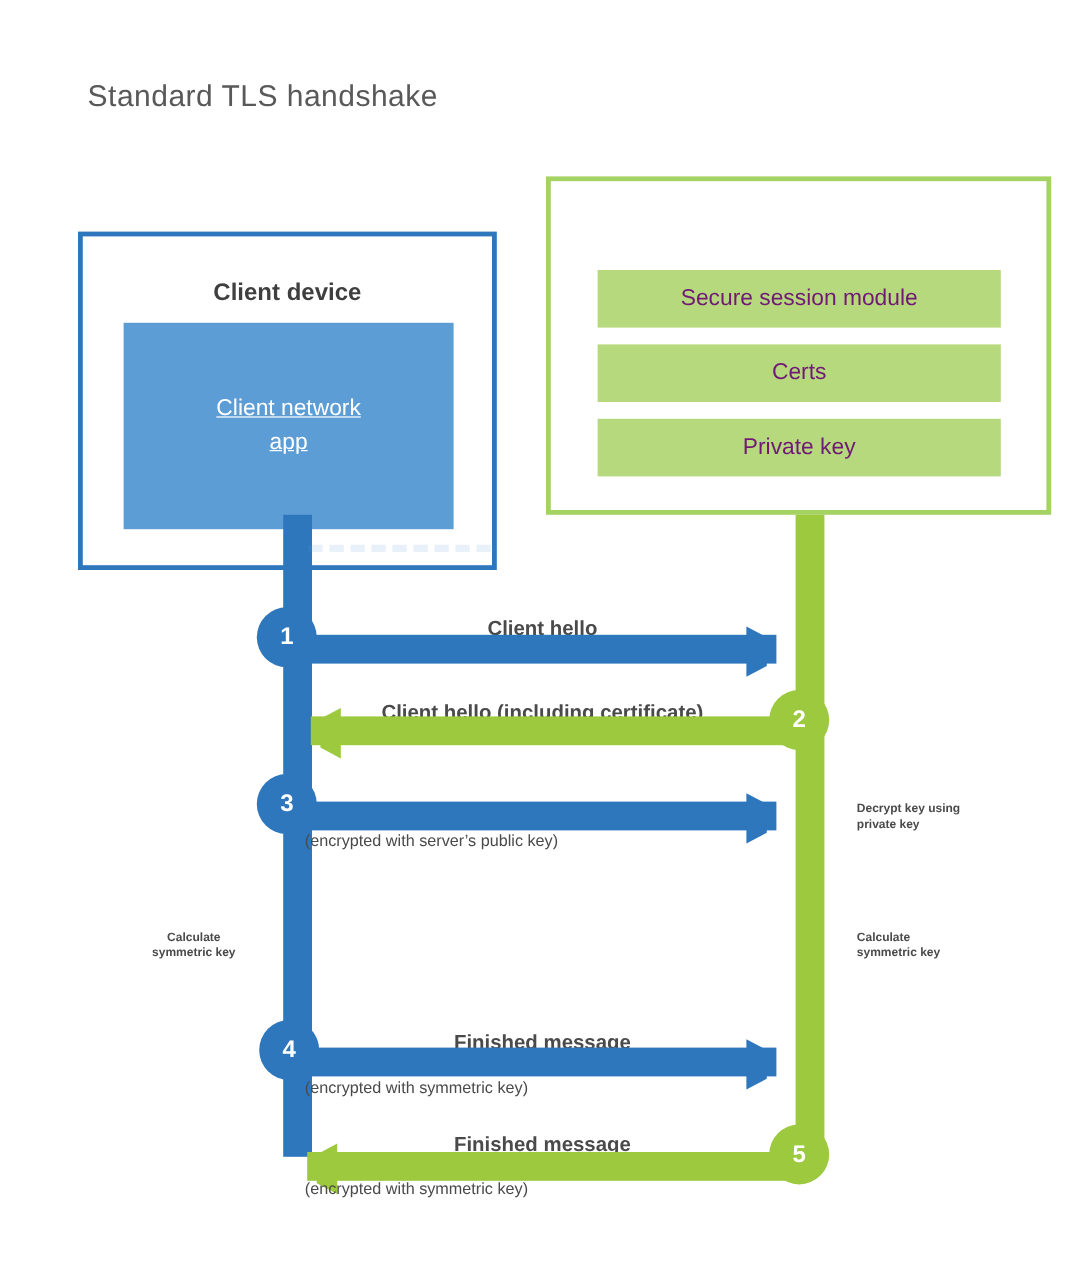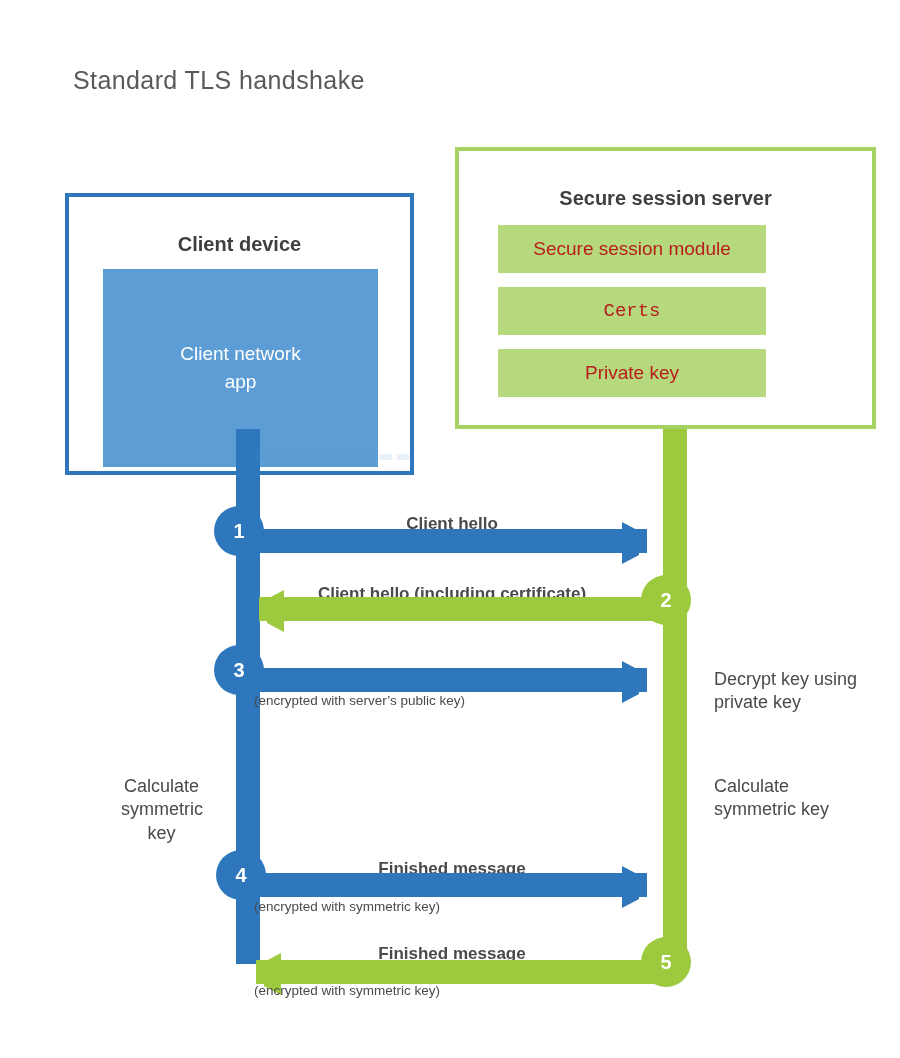--- a/index.html
+++ b/index.html
@@ -11,26 +11,26 @@
   body{background:#fff;font-family:"Liberation Sans","DejaVu Sans",sans-serif;}
   .stage{position:relative;width:900px;height:1058px;background:#fff;overflow:hidden;}
   .page-title{position:absolute;left:37px;top:30px;font-size:25px;letter-spacing:.4px;
     color:var(--title-text);font-weight:400;}
   
   .actor-box{position:absolute;top:123px;height:282px;background:#fff;}
   .client-box{left:41px;width:349px;border:4px solid var(--blue);margin-top:46px;}
   .server-box{left:431px;width:421px;border:4px solid var(--green-border);}
   .actor-title{position:absolute;left:0;right:0;top:24px;text-align:center;
     font-size:20px;font-weight:bold;color:var(--heading-text);}
-  .app-rect{position:absolute;left:34px;top:72px;width:275px;height:198px;
+  .app-rect{position:absolute;left:34px;top:72px;width:275px;height:172px;
     background:var(--blue-fill);display:flex;align-items:center;justify-content:center;
-    color:#fff;font-size:19px;text-align:center;line-height:1.45;white-space:pre-line;}
-  .server-bar{position:absolute;left:39px;width:268px;height:48px;background:var(--green-bar);
-    display:flex;align-items:center;justify-content:center;color:#b91c1c;font-size:19px;}
-  .bar-0{top:74px;} .bar-1{top:136px;font-family:Liberation Mono, monospace;} .bar-2{top:198px;}
+    color:#fff;font-size:19px;text-align:center;line-height:1.45;white-space:pre-line;text-decoration:underline;}
+  .server-bar{position:absolute;left:39px;width:336px;height:48px;background:var(--green-bar);
+    display:flex;align-items:center;justify-content:center;color:#701a75;font-size:19px;}
+  .bar-0{top:74px;} .bar-1{top:136px;} .bar-2{top:198px;}
   
   .lifeline{position:absolute;width:5px;}
   .lifeline.blue{left:212px;top:405px;height:535px;background:var(--blue);}
   .lifeline.green{left:639px;top:405px;height:533px;background:var(--green);}
   .ghost-dashes{position:absolute;left:233px;top:430px;width:152px;height:0;
     border-top:6px dashed rgba(93,157,213,0.14);}
   
   .step-circle{position:absolute;width:50px;height:50px;border-radius:50%;
     display:flex;align-items:center;justify-content:center;color:#fff;
     font-size:20px;font-weight:bold;}
@@ -42,41 +42,40 @@
   .arrow.green{background:var(--green);}
   .head{position:absolute;width:0;height:0;top:-7px;
     border-top:9px solid transparent;border-bottom:9px solid transparent;}
   .arrow.blue .head{right:-16px;border-left:17px solid var(--blue);}
   .arrow.green .head{left:-16px;border-right:17px solid var(--green);}
   
   .msg-label{position:absolute;left:218px;width:420px;text-align:center;
     font-size:17px;color:var(--label-text);font-weight:bold;}
   .msg-sub{position:absolute;left:218px;width:420px;text-align:left;
     font-size:13.5px;color:var(--label-text);}
-  .side-note{position:absolute;font-size:18px;color:var(--label-text);
-    line-height:1.3;white-space:pre-line;}
+  .side-note{position:absolute;font-size:10px;color:var(--label-text);
+    line-height:1.3;white-space:pre-line;font-weight:bold;}
   .note-decrypt{left:678px;top:632px;}
   .note-calc-left{left:85px;top:739px;width:105px;text-align:center;}
   .note-calc-right{left:678px;top:739px;}
 </style>
 </head>
 <body>
 
 <div class="stage">
 
   <div class="page-title">Standard TLS handshake</div>
 
   <div class="actor-box client-box">
     <div class="actor-title">Client device</div>
     <div class="app-rect">Client network
 app</div>
   </div>
 
   <div class="actor-box server-box">
-    <div class="actor-title">Secure session server</div>
     <div class="server-bar bar-0">Secure session module</div>
     <div class="server-bar bar-1">Certs</div>
     <div class="server-bar bar-2">Private key</div>
   </div>
 
   <div class="lifeline blue"></div>
   <div class="lifeline green"></div>
   <div class="ghost-dashes"></div>
 
   <div class="msg-label" style="top:478px">Client hello</div>

